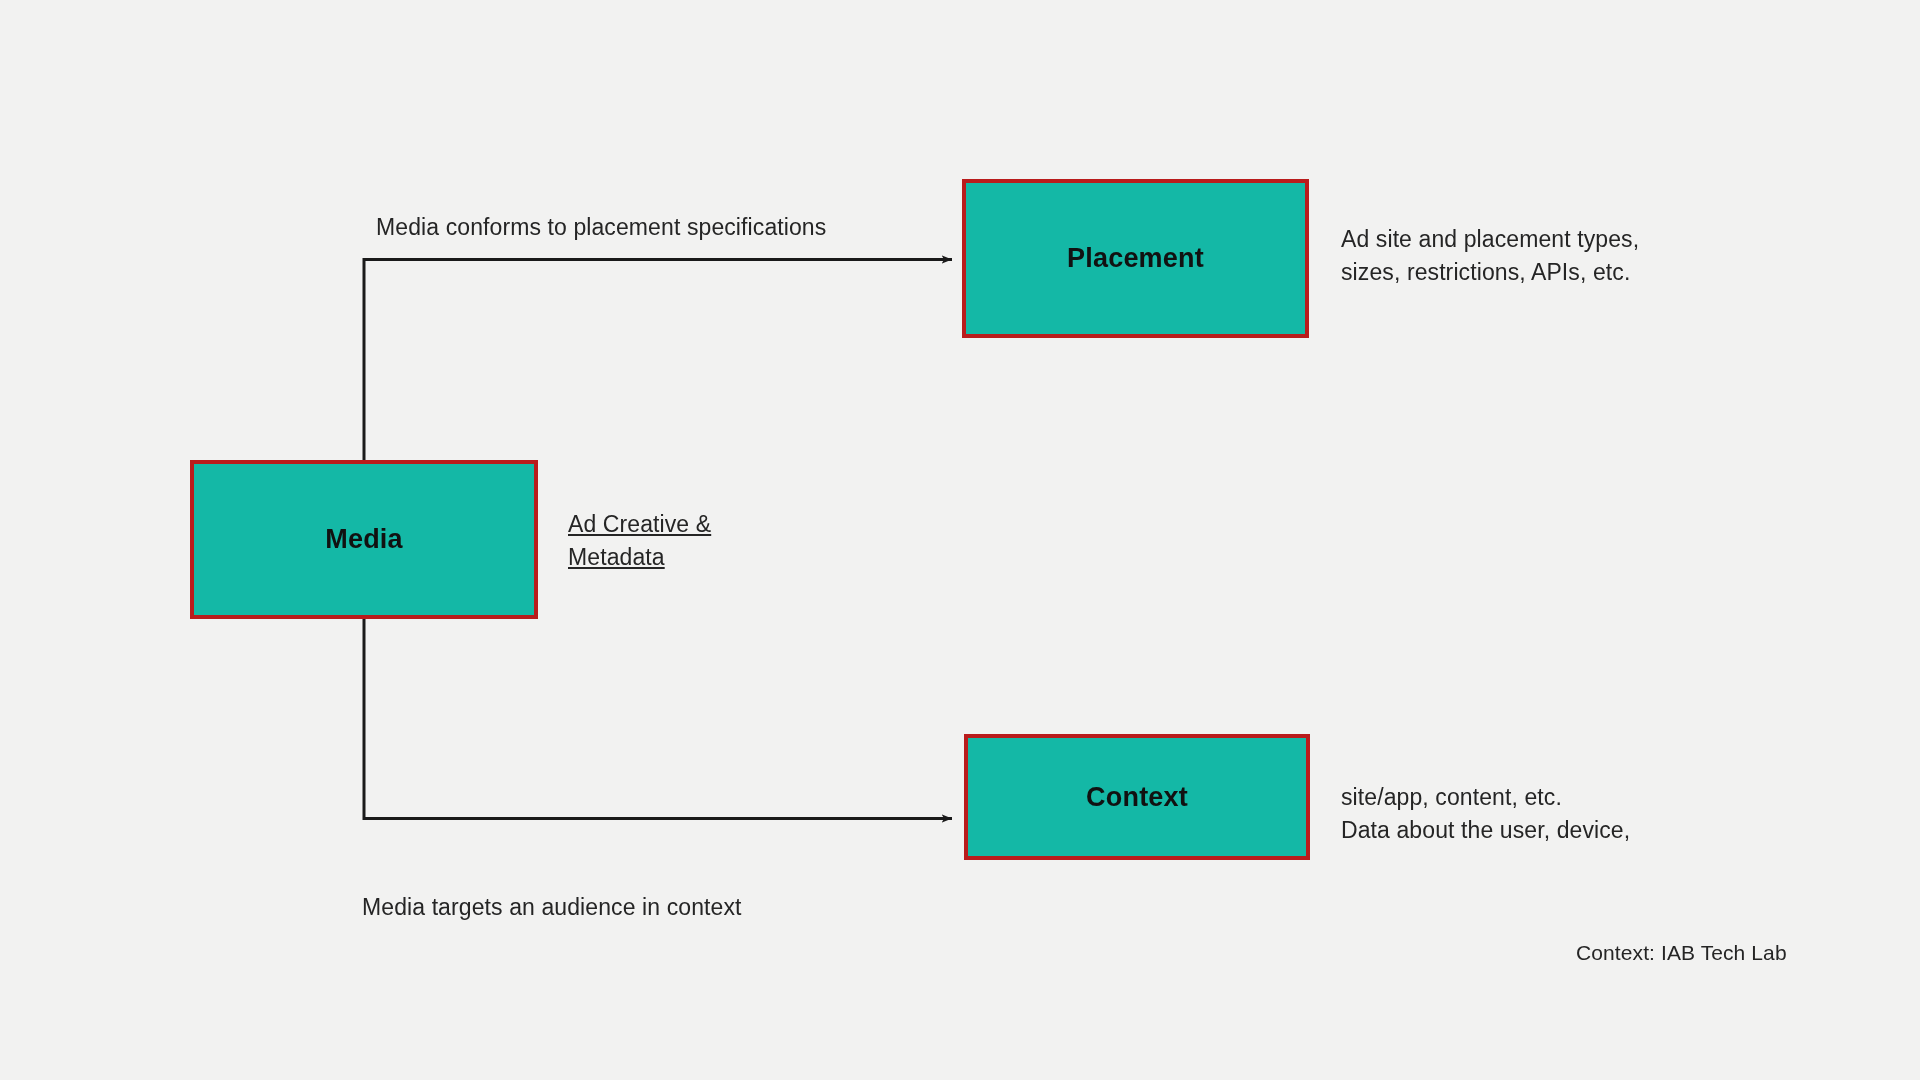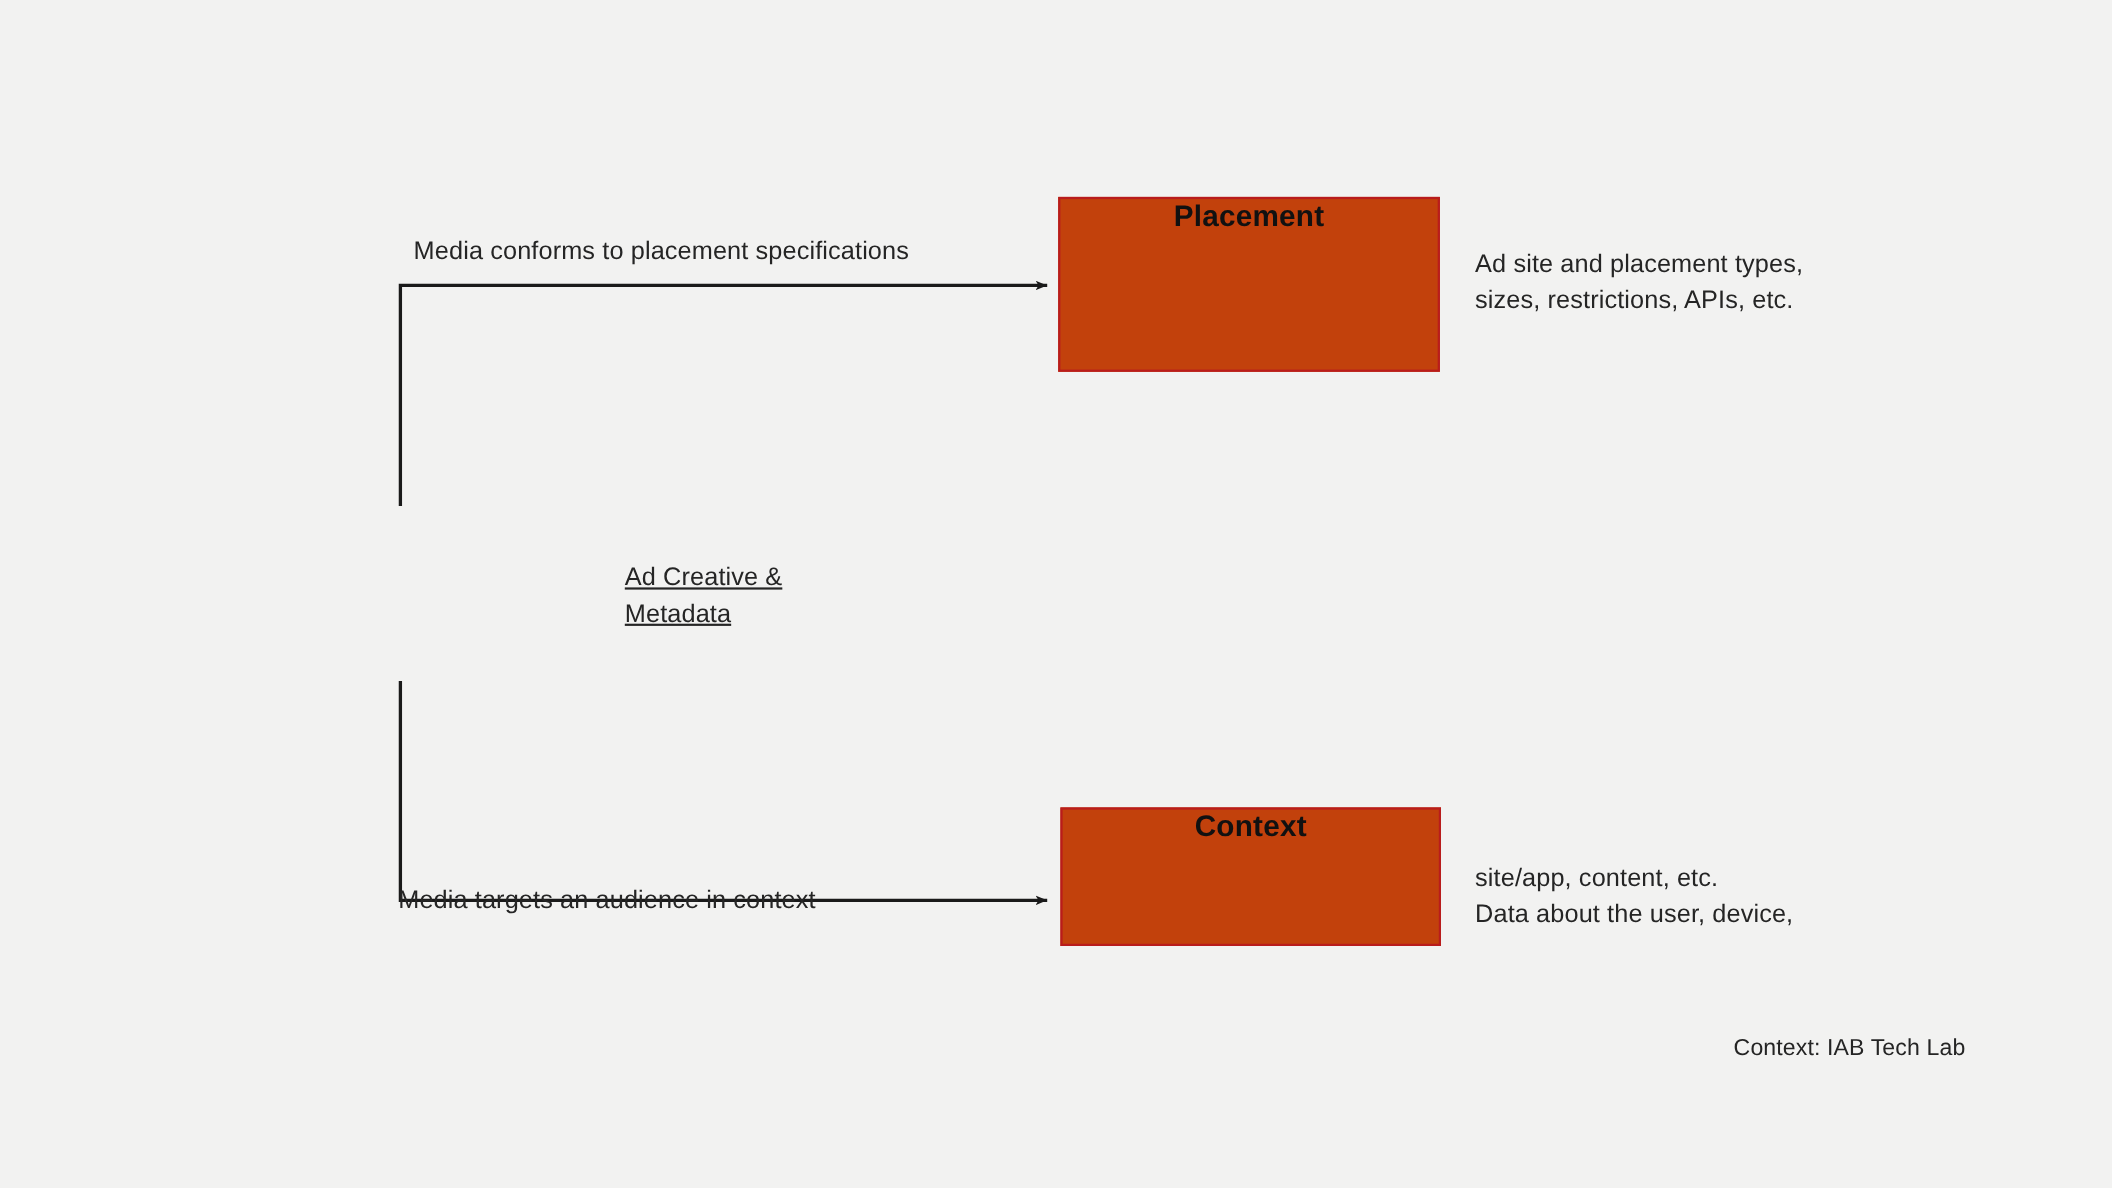--- a/index.html
+++ b/index.html
@@ -24,23 +24,24 @@
     position: absolute;
     left: 0;
     top: 0;
     width: 1920px;
     height: 1080px;
     pointer-events: none;
   }
   .node {
     position: absolute;
     box-sizing: border-box;
-    border: 2px solid #b91c1c;
-    background: #c2410c;
+    border: 4px solid #b91c1c;
+    background: #14b8a6;
     display: flex;
+    align-items: center;
     justify-content: center;
   }
   .node-label {
     font-size: 27px;
     font-weight: bold;
     letter-spacing: 0.2px;
     color: #111111;
     white-space: nowrap;
   }
   #node-media {
@@ -69,21 +70,21 @@
     letter-spacing: 0.1px;
     white-space: nowrap;
   }
   #label-top-edge {
     left: 364px;
     top: 212px;
     margin-left: 12px;
   }
   #label-bottom-edge {
     left: 362px;
-    top: 802px;
+    top: 892px;
   }
   .side-note {
     position: absolute;
     font-size: 23px;
     line-height: 1.42;
     color: #252525;
     letter-spacing: 0.1px;
     width: 400px;
   }
   #note-placement {
@@ -126,20 +127,23 @@
       <marker id="arrowhead" markerWidth="11" markerHeight="9" refX="10.5" refY="4.5" orient="auto" markerUnits="userSpaceOnUse">
         <path d="M0,0.2 L10.5,4.5 L0,8.8 L2.6,4.5 Z" fill="#1a1a1a"></path>
       </marker>
     </defs>
 
     <path d="M364,460 L364,259.5 L952,259.5" fill="none" stroke="#1a1a1a" stroke-width="3" marker-end="url(#arrowhead)"></path>
 
     <path d="M364,619 L364,818.5 L952,818.5" fill="none" stroke="#1a1a1a" stroke-width="3" marker-end="url(#arrowhead)"></path>
   </svg>
 
+  <div class="node" id="node-media">
+    <span class="node-label">Media</span>
+  </div>
 
   <div class="node" id="node-placement">
     <span class="node-label">Placement</span>
   </div>
 
   <div class="node" id="node-context">
     <span class="node-label">Context</span>
   </div>
 
   <div class="edge-label" id="label-top-edge">Media conforms to placement specifications</div>

